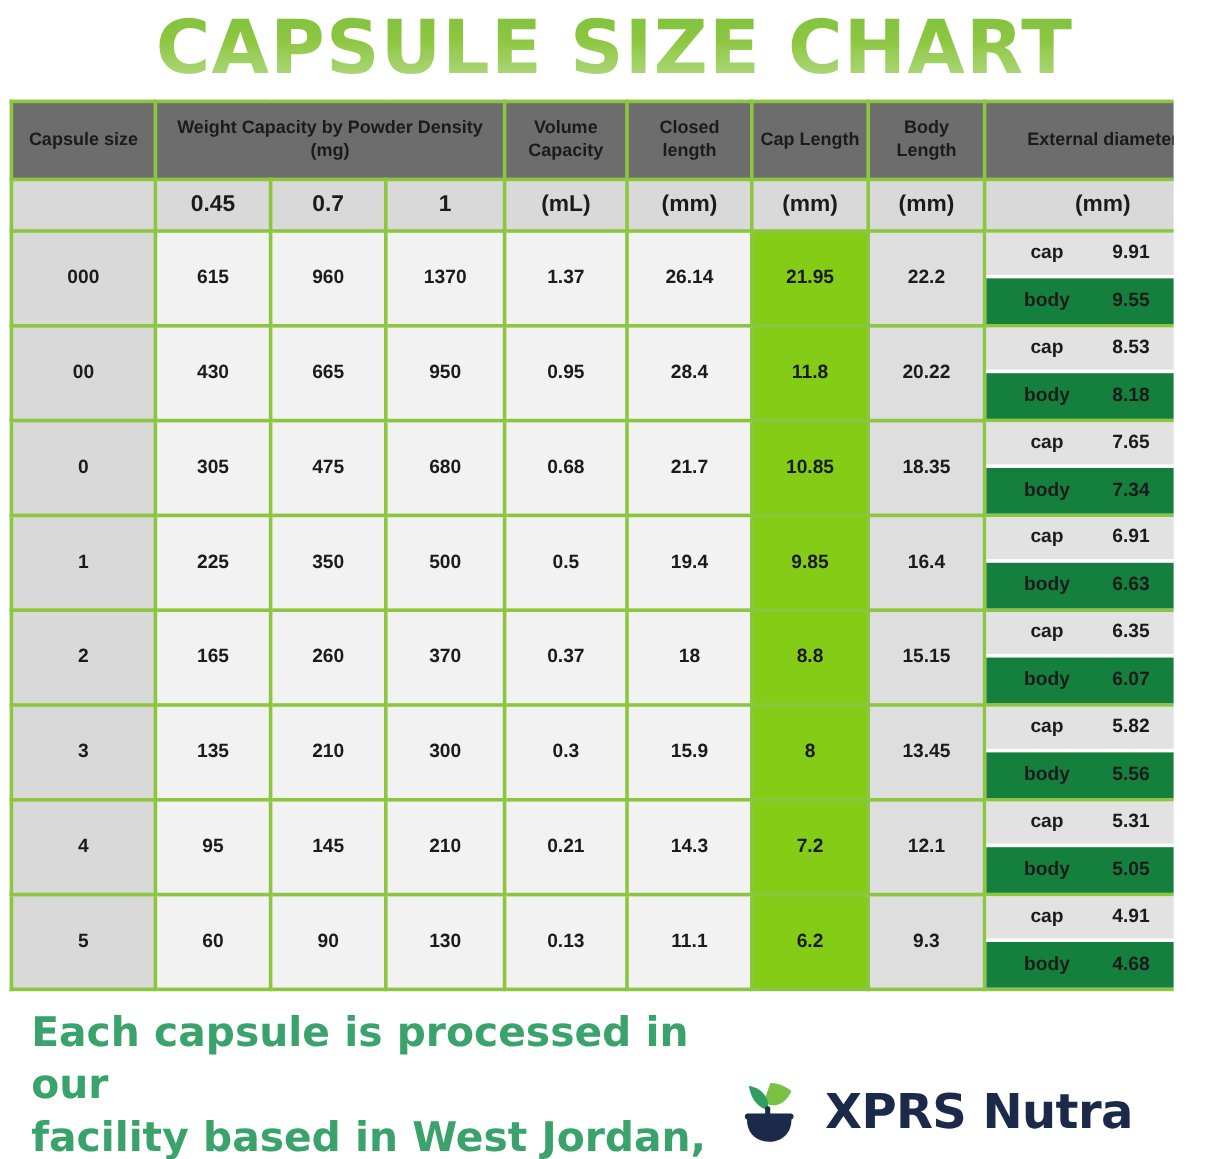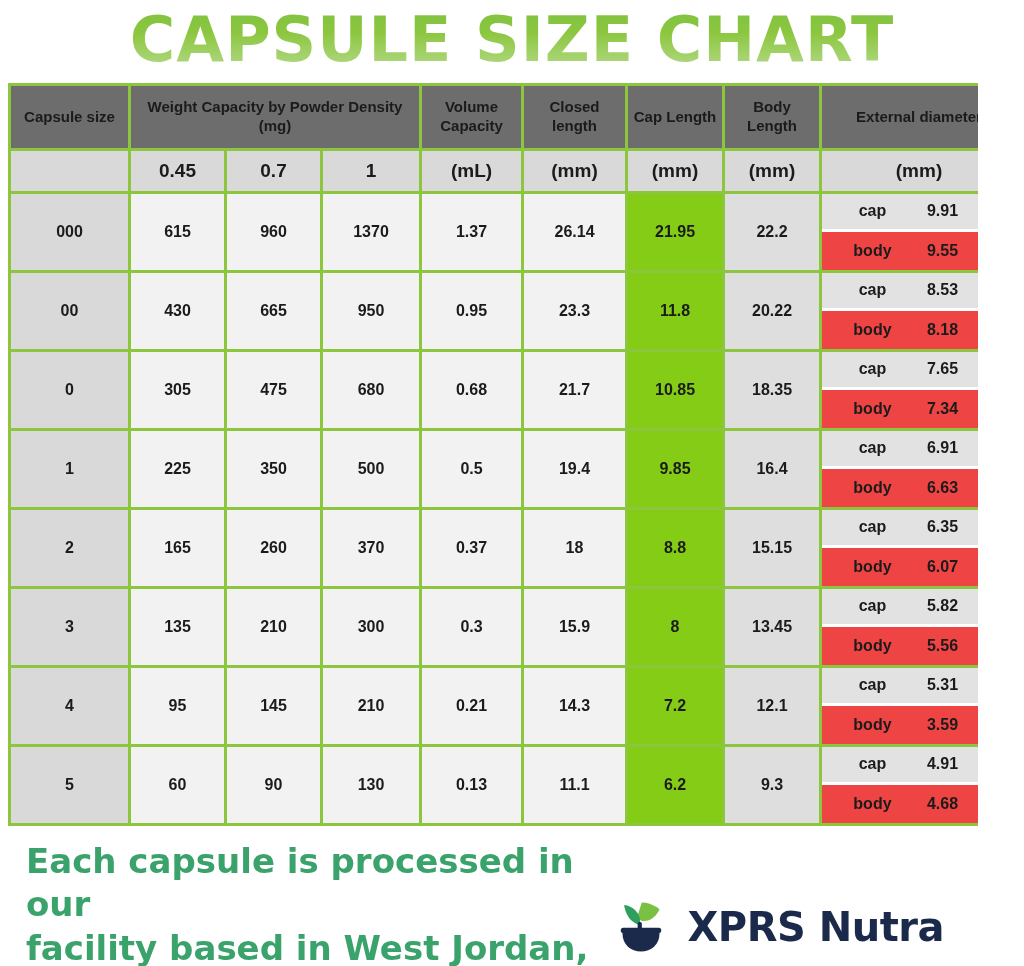--- a/index.html
+++ b/index.html
@@ -85,21 +85,21 @@
   
   td.ext-cell { padding: 0; background: #f2f2f2; }
   .ext-inner { display: flex; flex-direction: column; height: 100%; }
   .ext-row {
     flex: 1 1 50%;
     display: flex;
     align-items: center;
     font-size: 16px;
   }
   .ext-row.top { background: #e2e2e2; border-bottom: 3px solid #ffffff; }
-  .ext-row.bottom { background: #ef4444; }
+  .ext-row.bottom { background: #15803d; }
   .ext-label { width: 52%; text-align: center; }
   .ext-value { width: 48%; text-align: left; padding-left: 4px; }
 
   
   col.c-size   { width: 120px; }
   col.c-w1     { width: 96px; }
   col.c-w2     { width: 96px; }
   col.c-w3     { width: 99px; }
   col.c-vol    { width: 102px; }
   col.c-closed { width: 104px; }
@@ -208,21 +208,21 @@
             </div>
           </td>
         </tr>
 
         <tr>
           <td class="size-cell">00</td>
           <td class="weight-cell">430</td>
           <td class="weight-cell">665</td>
           <td class="weight-cell">950</td>
           <td class="vol-cell">0.95</td>
-          <td class="closed-cell">23.3</td>
+          <td class="closed-cell">28.4</td>
           <td class="cap-cell">11.8</td>
           <td class="body-cell">20.22</td>
           <td class="ext-cell">
             <div class="ext-inner">
               <div class="ext-row top">
                 <span class="ext-label">cap</span>
                 <span class="ext-value">8.53</span>
               </div>
               <div class="ext-row bottom">
                 <span class="ext-label">body</span>
@@ -334,21 +334,21 @@
           <td class="cap-cell">7.2</td>
           <td class="body-cell">12.1</td>
           <td class="ext-cell">
             <div class="ext-inner">
               <div class="ext-row top">
                 <span class="ext-label">cap</span>
                 <span class="ext-value">5.31</span>
               </div>
               <div class="ext-row bottom">
                 <span class="ext-label">body</span>
-                <span class="ext-value">3.59</span>
+                <span class="ext-value">5.05</span>
               </div>
             </div>
           </td>
         </tr>
 
         <tr>
           <td class="size-cell">5</td>
           <td class="weight-cell">60</td>
           <td class="weight-cell">90</td>
           <td class="weight-cell">130</td>

